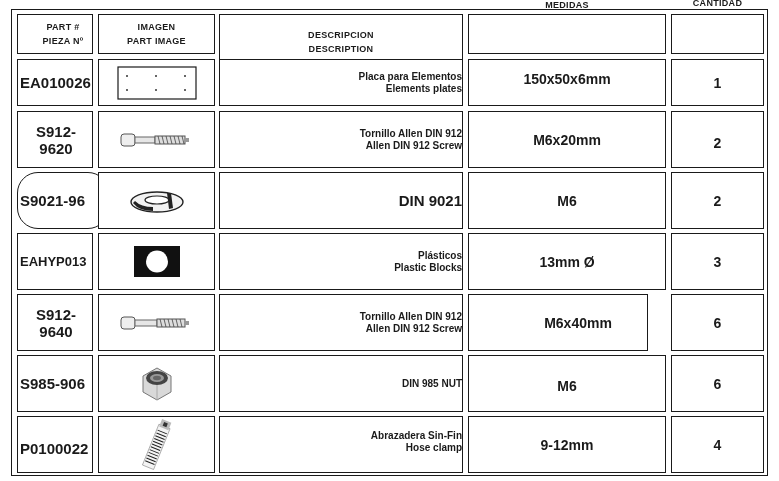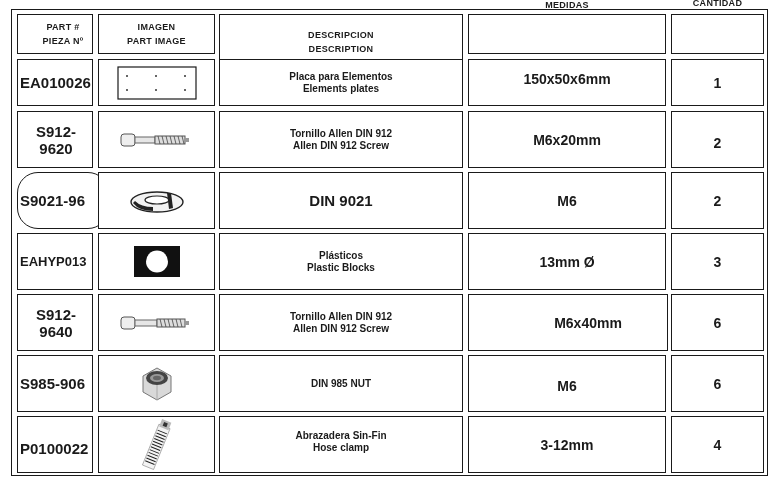--- a/index.html
+++ b/index.html
@@ -5,21 +5,21 @@
   html, body { margin:0; padding:0; background:#ffffff; }
   body { width:779px; height:481px; position:relative; overflow:hidden;
          font-family:"Liberation Sans", sans-serif; color:#1a1a1a; }
   .frame { position:absolute; left:11px; top:9px; width:757px; height:467px;
            border:1.5px solid #1a1a1a; box-sizing:border-box; }
   .cell { position:absolute; border:1.6px solid #1a1a1a; box-sizing:border-box;
           display:flex; flex-direction:column; align-items:center; justify-content:center;
           text-align:center; background:#fff; }
   .hdr { font-weight:bold; font-size:9px; line-height:14px; letter-spacing:0.3px; }
   .part { font-weight:bold; font-size:15px; align-items:flex-start; padding-left:2px; }
-  .desc { font-weight:bold; font-size:10px; line-height:12px; }
+  .desc { font-weight:bold; font-size:10px; line-height:12px;align-items:flex-end; }
   .desc.big { font-size:15px; }
   .size { font-weight:bold; font-size:14px; }
   .qty { font-weight:bold; font-size:14px; }
   .img svg { display:block; }
 </style>
 </head>
 <body>
 
 <div class="frame"></div>
 
@@ -142,21 +142,21 @@
           <line x1="59" y1="4" x2="61" y2="12"></line>
           <line x1="63" y1="4" x2="65" y2="12"></line>
         </g>
       <rect x="68" y="6" width="4" height="4" fill="#999"></rect>
     </svg>
   </div>
   <div class="cell desc" style="left:219px;top:294px;width:244px;height:57px;">
     <div>Tornillo Allen DIN 912</div>
     <div>Allen DIN 912 Screw</div>
   </div>
-  <div class="cell size" style="left:468px;top:294px;width:200px;height:57px;padding-left:40px;">M6x40mm</div>
+  <div class="cell size" style="left:468px;top:294px;width:180px;height:57px;padding-left:40px;">M6x40mm</div>
   <div class="cell qty" style="left:671px;top:294px;width:93px;height:57px;">6</div>
 </div>
 
 <div>
   <div class="cell part" style="left:17px;top:355px;width:76px;height:57px;">S985-906</div>
   <div class="cell img" style="left:98px;top:355px;width:117px;height:57px;">
     <svg width="36" height="36" viewBox="0 0 36 36">
       <polygon points="18,2 32,10 32,26 18,34 4,26 4,10" fill="#d9d9d9" stroke="#777"></polygon>
       <ellipse cx="18" cy="12" rx="11" ry="7" fill="#444"></ellipse>
       <ellipse cx="18" cy="12" rx="7" ry="4" fill="#999"></ellipse>
@@ -193,15 +193,15 @@
         </g>
         <rect x="10" y="0" width="10" height="8" fill="#bbb"></rect>
         <rect x="13" y="2" width="4" height="4" fill="#333"></rect>
       </g>
     </svg>
   </div>
   <div class="cell desc" style="left:219px;top:416px;width:244px;height:57px;padding-bottom:6px;">
     <div>Abrazadera Sin-Fin</div>
     <div>Hose clamp</div>
   </div>
-  <div class="cell size" style="left:468px;top:416px;width:198px;height:57px;">3-12mm</div>
+  <div class="cell size" style="left:468px;top:416px;width:198px;height:57px;">9-12mm</div>
   <div class="cell qty" style="left:671px;top:416px;width:93px;height:57px;">4</div>
 </div>
 
 </body></html>

